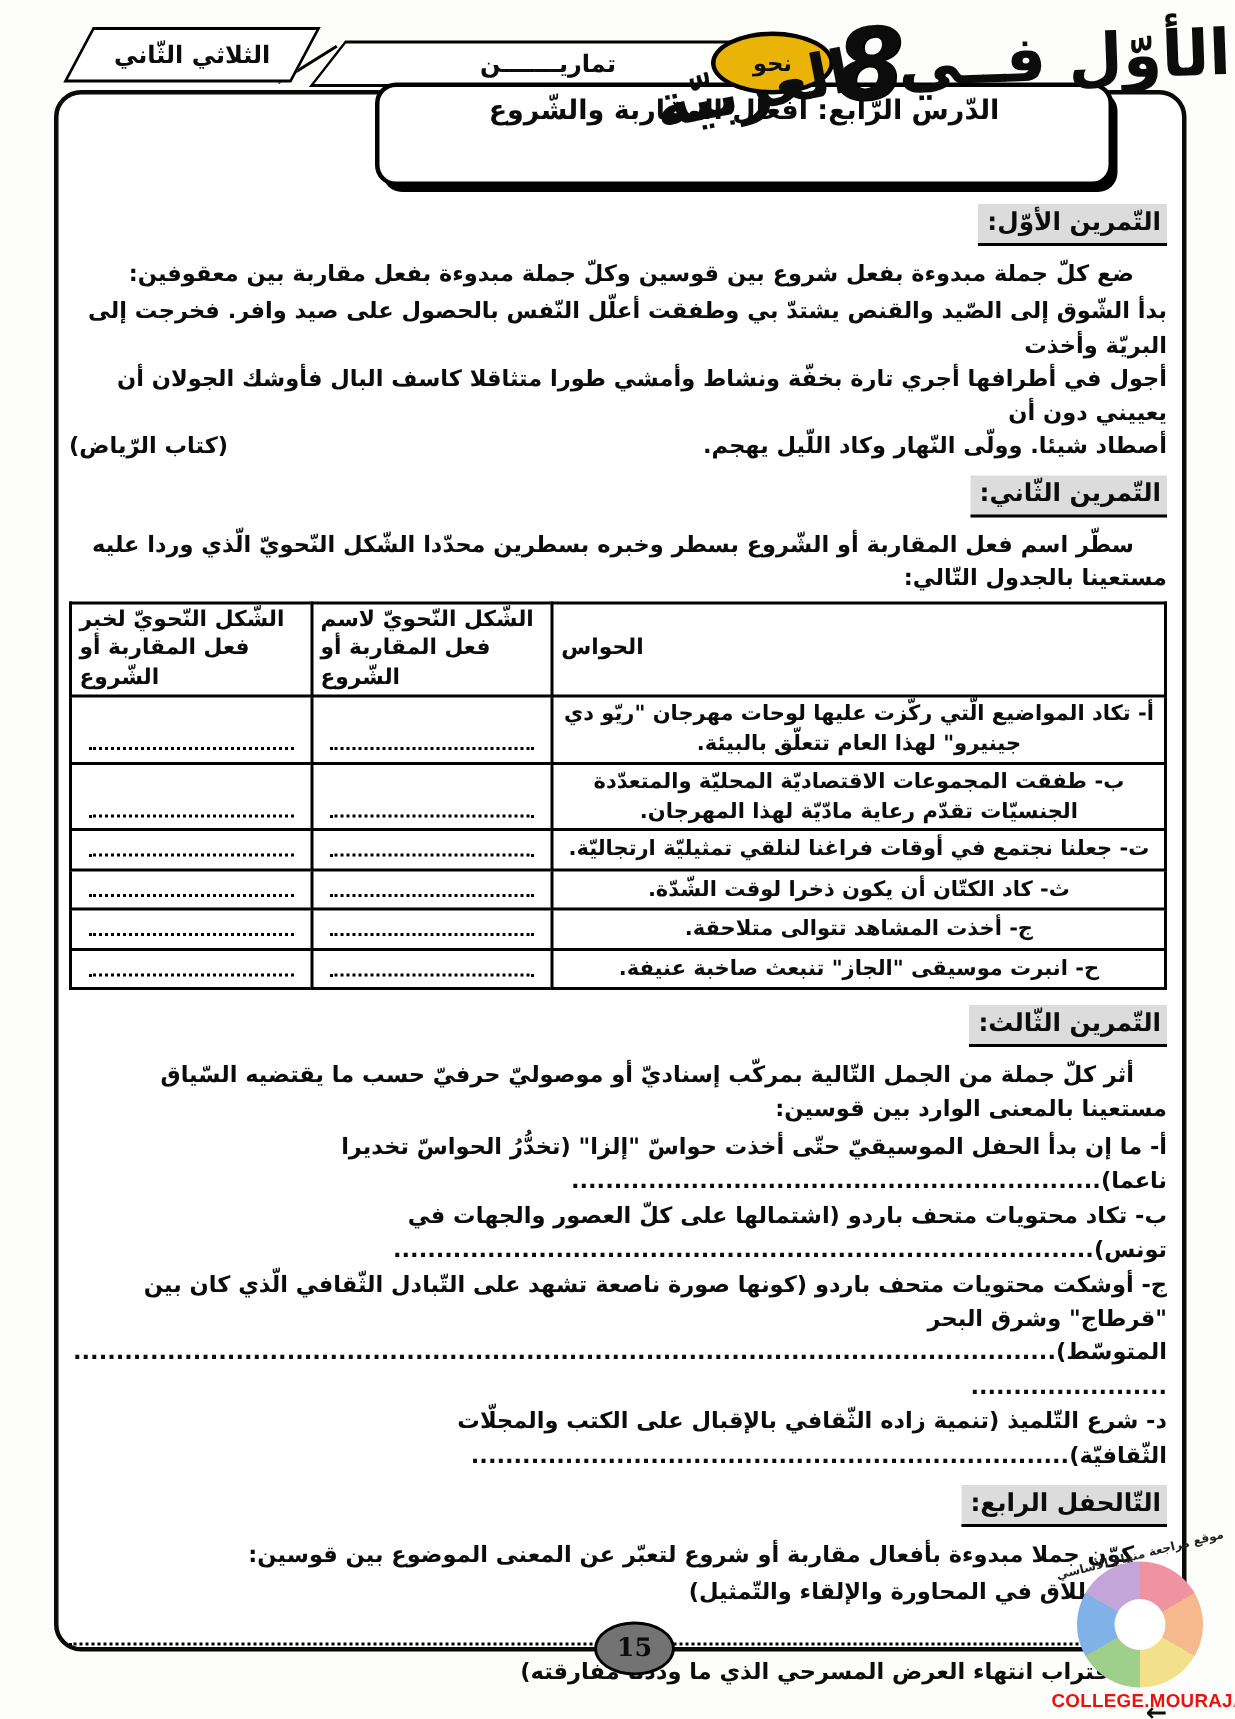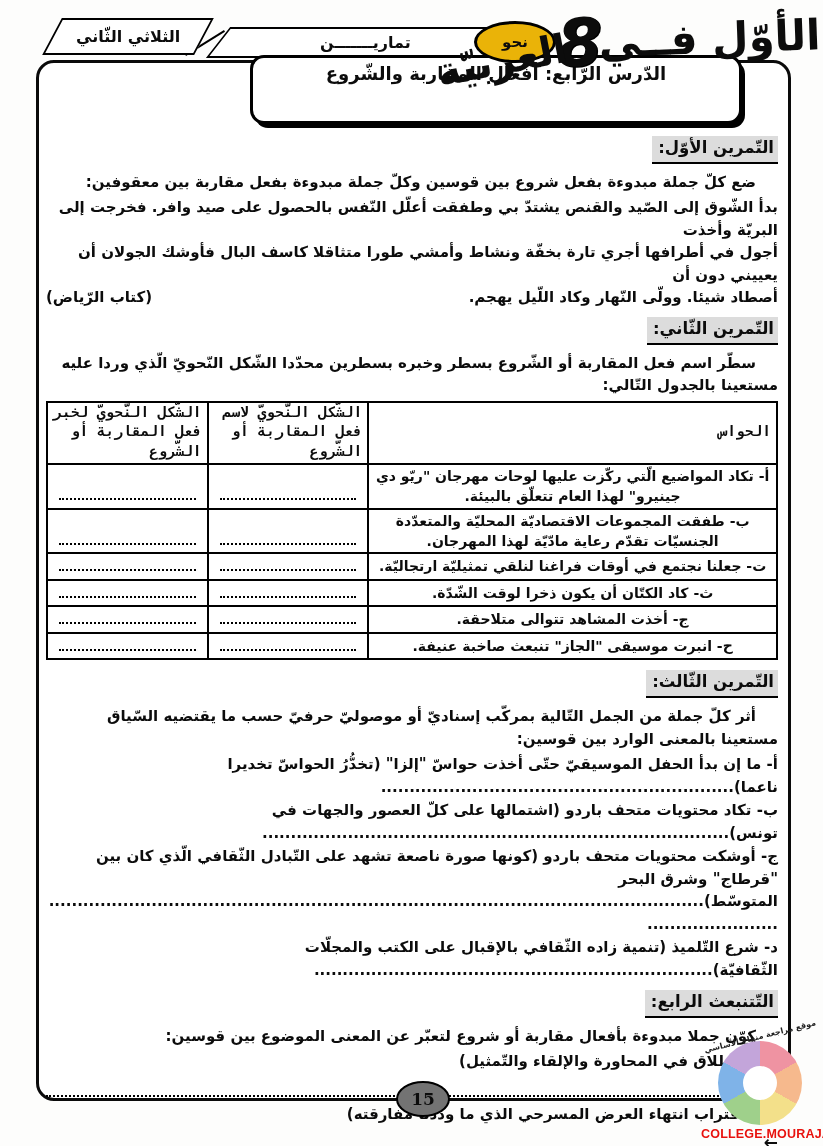--- a/index.html
+++ b/index.html
@@ -58,21 +58,21 @@
     background:#dcdcdc; border-bottom:2.5px solid #000; padding:0 4px 1px 6px;
     margin:8px 0 5px;
   }
   .instruction{font-weight:bold; margin:2px 0 3px; text-indent:22px;text-align:right;}
   .bodyline{font-weight:600;}
   .lastline{display:flex; justify-content:space-between; font-weight:600;}
   .src{font-weight:600;}
   
   table.ex2{width:100%; border-collapse:collapse; margin:4px 0 2px; table-layout:fixed;}
   table.ex2 th, table.ex2 td{border:2px solid #000; padding:1px 5px;}
-  table.ex2 th{font-weight:bold; font-size:14.5px; line-height:1.35; text-align:right; vertical-align:middle;font-family:Liberation Mono, monospace;}
+  table.ex2 th{font-weight:bold; font-size:14.5px; line-height:1.35; text-align:left; vertical-align:middle;}
   table.ex2 td.sent{font-weight:600; font-size:14px; line-height:1.45; text-align:center;}
   table.ex2 td.dotcell{text-align:center; vertical-align:bottom;}
   .leader{display:inline-block; width:92%; border-bottom:2.2px dotted #000; height:14px;}
   
   .item3{font-weight:600; margin:1px 0; word-break:break-word;}
   .item3 .dots{letter-spacing:1.5px; font-weight:700;}
   
   .item4{font-weight:600; margin:2px 0 0;}
   .arrowline{display:flex; align-items:flex-end; margin:10px 0 6px;}
   .arrowline .arr{font-weight:bold; font-size:17px; line-height:0.8; margin-left:2px;}
@@ -182,21 +182,21 @@
     <div>
       <span class="ex-title">التّمرين الثّالث:</span>
       <div class="instruction">أثر كلّ جملة من الجمل التّالية بمركّب إسناديّ أو موصوليّ حرفيّ حسب ما يقتضيه السّياق مستعينا بالمعنى الوارد بين قوسين:</div>
       <div class="item3"><span>أ- ما إن بدأ الحفل الموسيقيّ حتّى أخذت حواسّ "إلزا" (تخدُّرُ الحواسّ تخديرا ناعما)</span><span class="dots">..............................................................</span></div>
       <div class="item3"><span>ب- تكاد محتويات متحف باردو (اشتمالها على كلّ العصور والجهات في تونس)</span><span class="dots">..................................................................................</span></div>
       <div class="item3"><span>ج- أوشكت محتويات متحف باردو (كونها صورة ناصعة تشهد على التّبادل الثّقافي الّذي كان بين "قرطاج" وشرق البحر المتوسّط)</span><span class="dots">..........................................................................................................................................</span></div>
       <div class="item3"><span>د- شرع التّلميذ (تنمية زاده الثّقافي بالإقبال على الكتب والمجلّات الثّقافيّة)</span><span class="dots">......................................................................</span></div>
     </div>
 
     <div>
-      <span class="ex-title">التّتنبعث الرابع:</span>
+      <span class="ex-title">التّالحفل الرابع:</span>
       <div class="instruction">كوّن جملا مبدوءة بأفعال مقاربة أو شروع لتعبّر عن المعنى الموضوع بين قوسين:</div>
 
       <div class="item4">أ- (الانطلاق في المحاورة والإلقاء والتّمثيل)</div>
       <div class="arrowline">
         <span class="arr">←</span>
         <span class="lead"></span>
       </div>
 
       <div class="item4">ب- (اقتراب انتهاء العرض المسرحي الذي ما وددنا مفارقته)</div>
       <div class="arrowline">

